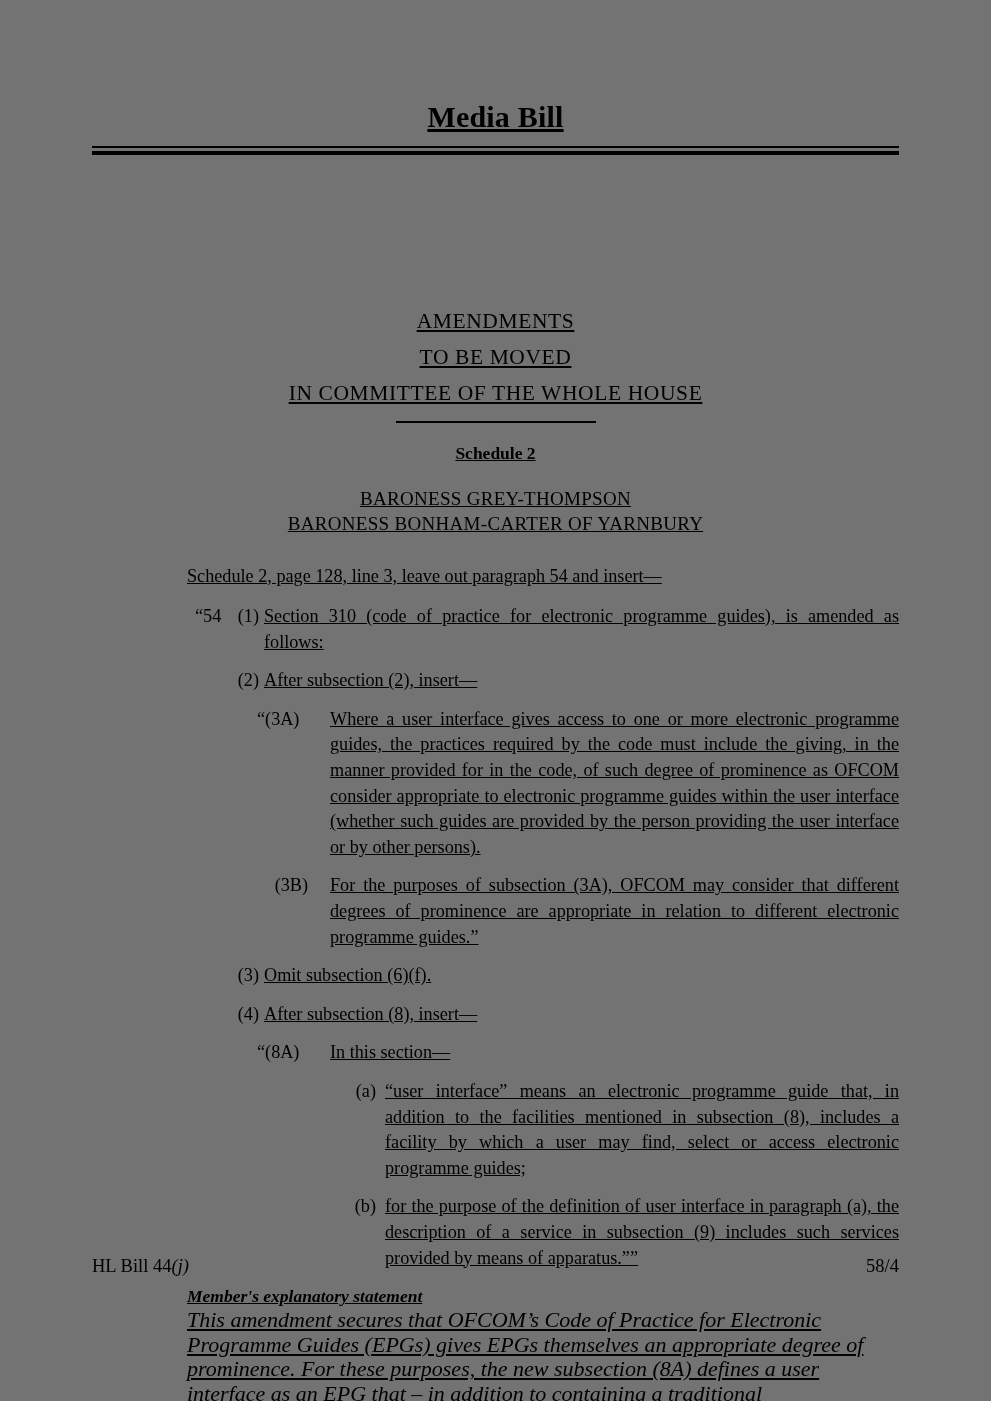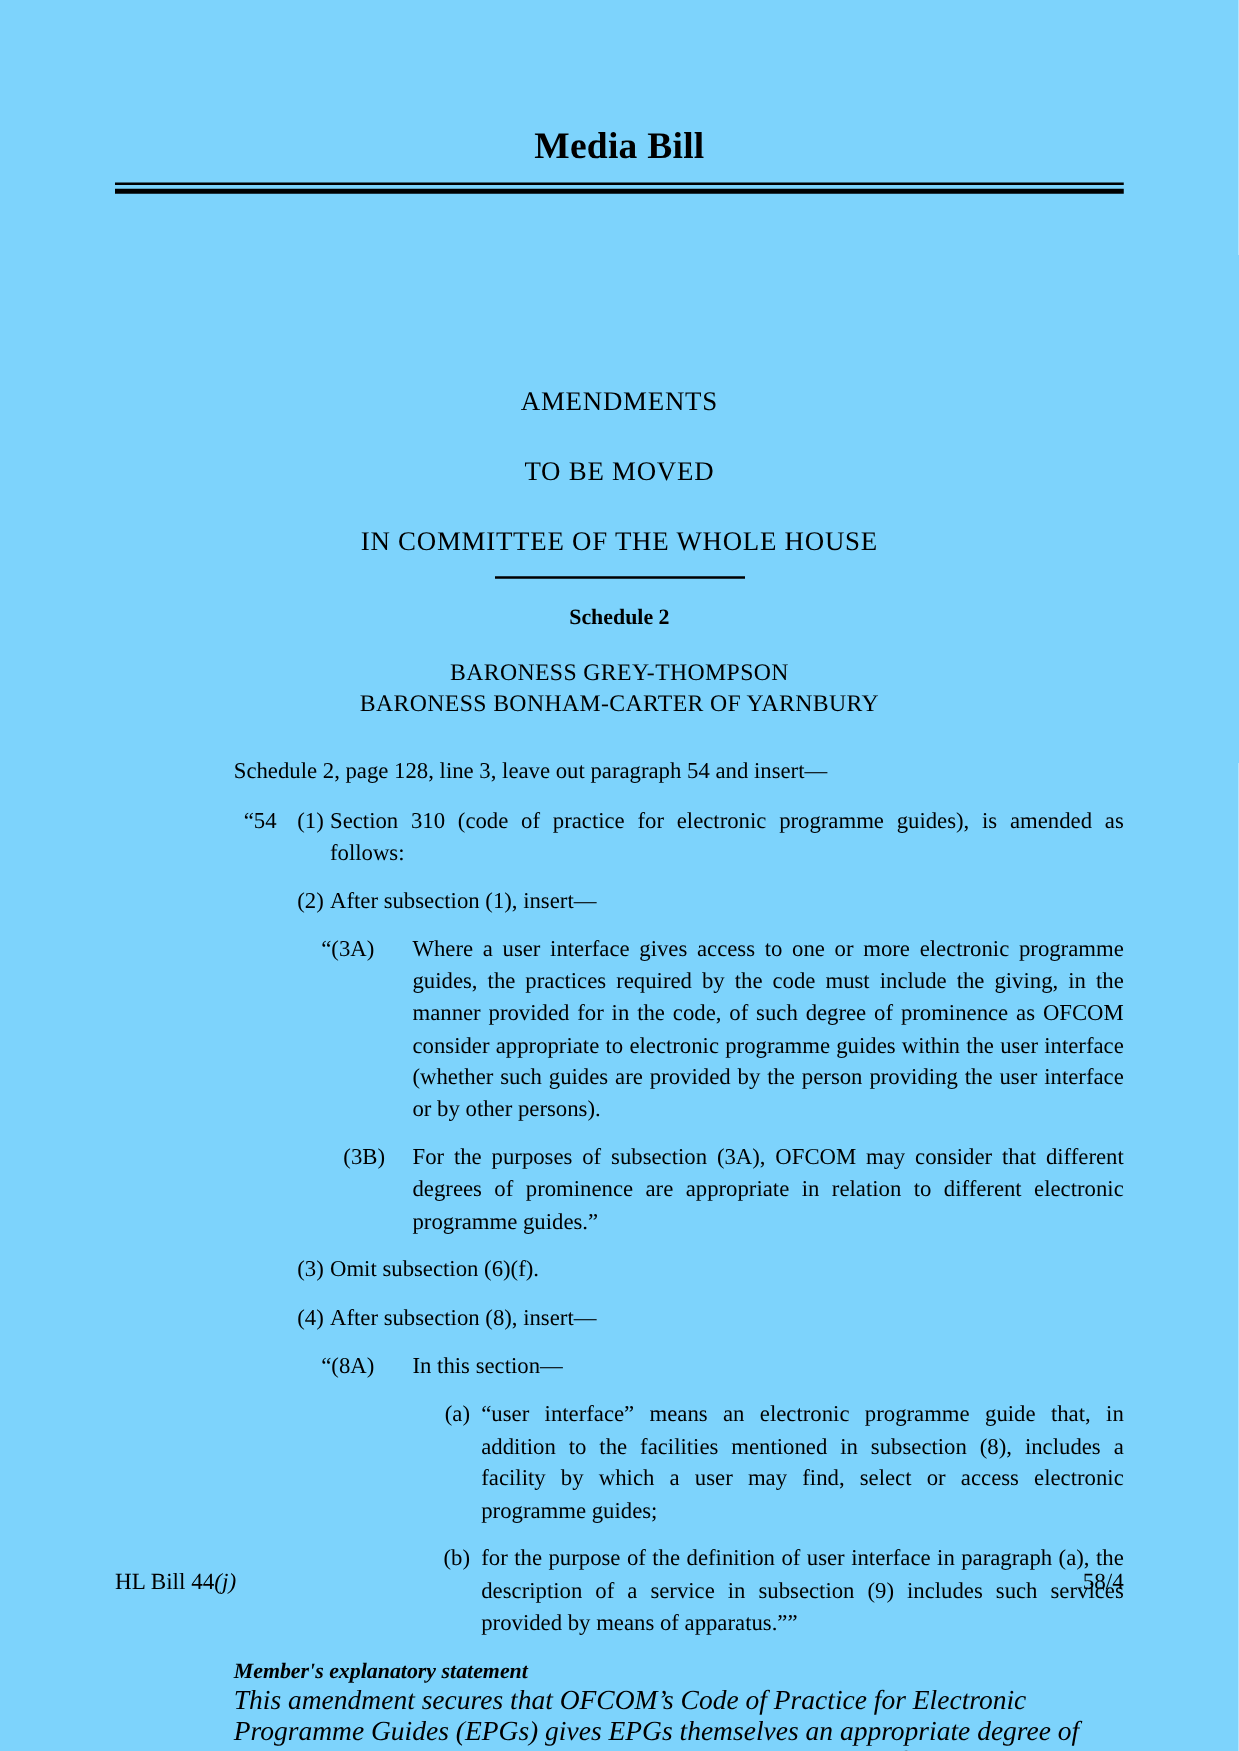--- a/index.html
+++ b/index.html
@@ -10,23 +10,24 @@
   body {
     font-family: "Liberation Serif", "DejaVu Serif", serif;
     color: #000000;
     -webkit-font-smoothing: antialiased;
   }
   .page {
     position: relative;
     width: 991px;
     height: 1401px;
     margin: 0 auto;
-    background: #7dd3fc;
+    background: #737373;
     overflow: hidden;
     box-sizing: border-box;
+    text-decoration: underline;
   }
 
   
   .masthead {
     padding-top: 100px;
   }
   .bill-title {
     text-align: center;
     font-size: 30px;
     font-weight: bold;
@@ -57,21 +58,20 @@
 
   
   .headings {
     margin-top: 148px;
     text-align: center;
   }
   .heading-line {
     font-size: 21.5px;
     line-height: 36px;
     letter-spacing: 0.6px;
-    margin-top: 20px;
   }
   .rule-short {
     width: 200px;
     height: 1.5px;
     background: #000;
     margin: 10px auto 0 auto;
   }
   .schedule-title {
     margin-top: 20px;
     text-align: center;
@@ -195,21 +195,21 @@
     <div class="lead-in">Schedule 2, page 128, line 3, leave out paragraph 54 and insert—</div>
 
     <div class="para lvl1">
       <span class="marker marker-a">“54</span>
       <span class="marker marker-b">(1)</span>
       <div class="ptext">Section 310 (code of practice for electronic programme guides), is amended as follows:</div>
     </div>
 
     <div class="para lvl1">
       <span class="marker marker-solo">(2)</span>
-      <div class="ptext nojust">After subsection (1), insert—</div>
+      <div class="ptext nojust">After subsection (2), insert—</div>
     </div>
 
     <div class="para lvl2">
       <span class="marker marker2">“(3A)</span>
       <div class="ptext">Where a user interface gives access to one or more electronic programme guides, the practices required by the code must include the giving, in the manner provided for in the code, of such degree of prominence as OFCOM consider appropriate to electronic programme guides within the user interface (whether such guides are provided by the person providing the user interface or by other persons).</div>
     </div>
 
     <div class="para lvl2">
       <span class="marker marker2 r">(3B)</span>
       <div class="ptext">For the purposes of subsection (3A), OFCOM may consider that different degrees of prominence are appropriate in relation to different electronic programme guides.”</div>

